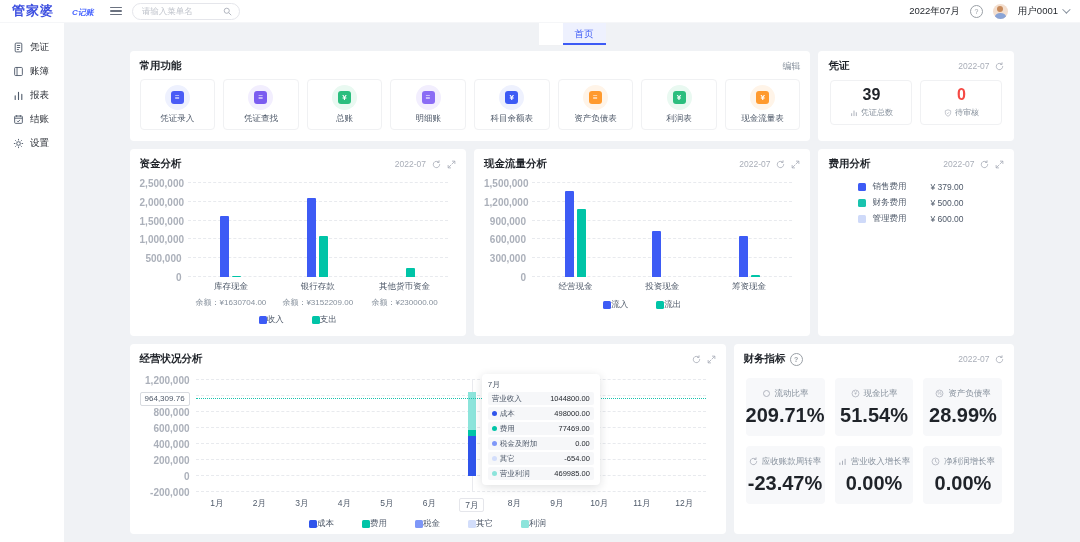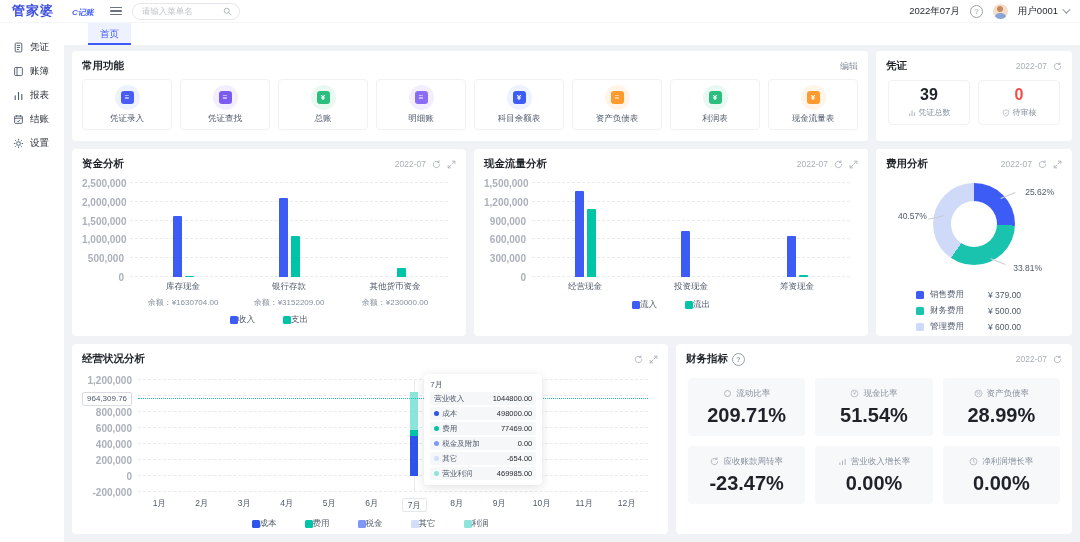--- a/index.html
+++ b/index.html
@@ -22,21 +22,21 @@
   .avatar{width:15px;height:15px;border-radius:50%;background:#F3DECE;position:relative;overflow:hidden;cursor:pointer;}
   .avatar:before{content:"";position:absolute;left:4.5px;top:2.5px;width:6px;height:6px;border-radius:50%;background:#C78A5B;}
   .avatar:after{content:"";position:absolute;left:2px;top:9.5px;width:11px;height:7px;border-radius:50%;background:#8AA4D6;}
   .uname{font-size:9.5px;color:#1F2329;display:flex;align-items:center;gap:4px;cursor:pointer;}
   .caret{width:5px;height:5px;border-right:1px solid #86909C;border-bottom:1px solid #86909C;transform:rotate(45deg) translateY(-2px);}
   
   .below{flex:1;display:flex;min-height:0;}
   .sidebar{width:64px;background:#fff;flex:none;padding-top:12px;}
   .side-item{height:24px;display:flex;align-items:center;gap:6px;padding-left:13px;font-size:9.5px;color:#2B2F36;cursor:pointer;}
   .side-item .ico{width:11px;height:11px;display:flex;}
-  .maincol{flex:1;display:flex;flex-direction:column;min-width:0;}
+  .maincol{flex:1;display:flex;flex-direction:column;min-width:0;align-items:center;}
   .tabbar{height:22px;background:#fff;border-bottom:1px solid #F0F1F3;display:flex;align-items:stretch;padding-left:24px;flex:none;}
   .tab{display:flex;align-items:center;padding:0 12px;font-size:9.5px;color:#3D5BF5;background:#EEF1FE;position:relative;cursor:pointer;}
   .tab:after{content:"";position:absolute;left:0;right:0;bottom:0;height:2px;background:#3D5BF5;}
   
   .content{flex:1;padding:5px 8px 8px;display:flex;flex-direction:column;gap:8px;min-height:0;}
   .row{display:flex;gap:8px;min-height:0;}
   .row1{height:90px;flex:none;}
   .row2{height:187px;flex:none;}
   .row3{flex:1;}
   .panel{background:#fff;border-radius:4px;padding:8px 10px;position:relative;box-sizing:border-box;}
@@ -448,29 +448,20 @@
                     </svg>
                   </span>
                 <span class="ico">
                     <svg viewBox="0 0 12 12" stroke="#A9AEB8" stroke-width="1.1" fill="none" stroke-linecap="round" stroke-linejoin="round">
                       <path d="M7.2 1.5h3.3v3.3M10.3 1.7 6.8 5.2M4.8 10.5H1.5V7.2M1.7 10.3l3.5-3.5"></path>
                     </svg>
                   </span>
               </span>
             </div>
             <div id="chart-expense">
-                <div class="donut-box">
-                  <div class="donut" style="background: conic-gradient(rgb(61, 91, 245) 0%, rgb(61, 91, 245) 25.62%, rgb(25, 195, 174) 25.62%, rgb(25, 195, 174) 59.43%, rgb(207, 218, 249) 59.43%, rgb(207, 218, 249) 100%);"></div>
-                  <span class="d-label" style="right: 8px; top: 16px;">25.62%</span>
-                  <span class="d-line" style="right: 46px; top: 24px; transform: rotate(-22deg);"></span>
-                  <span class="d-label" style="right: 20px; top: 92px;">33.81%</span>
-                  <span class="d-line" style="right: 56px; top: 90px; transform: rotate(22deg);"></span>
-                  <span class="d-label" style="left: 12px; top: 40px;">40.57%</span>
-                  <span class="d-line" style="left: 42px; top: 46px; transform: rotate(-12deg);"></span>
-                </div>
                 <div class="d-legend">
                   <div class="d-row">
                     <span class="sq" style="background: rgb(61, 91, 245);"></span>
                     <span class="nm">销售费用</span>
                     <span>¥ 379.00</span>
                   </div>
                   <div class="d-row">
                     <span class="sq" style="background: rgb(25, 195, 174);"></span>
                     <span class="nm">财务费用</span>
                     <span>¥ 500.00</span>

